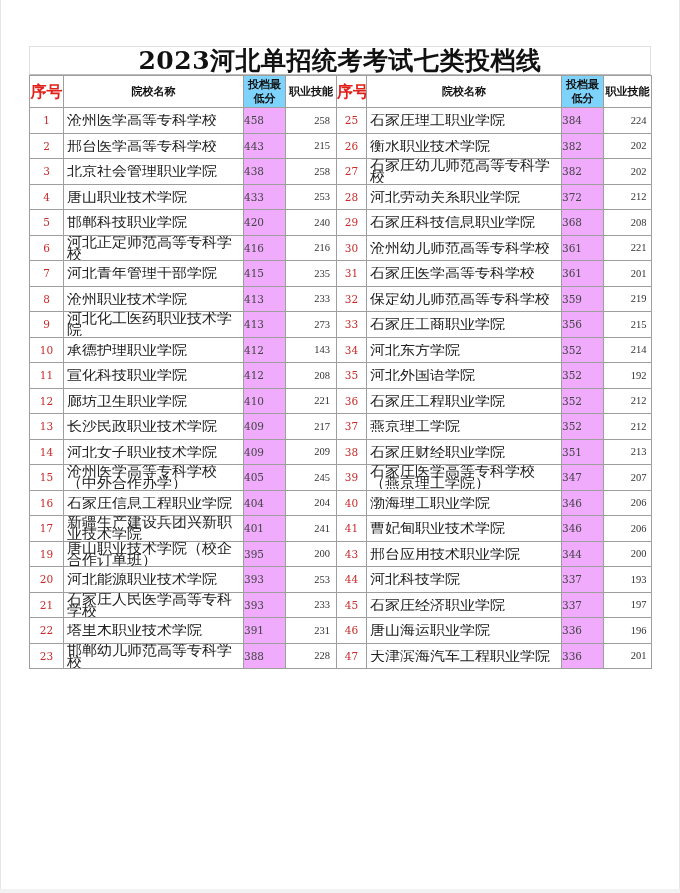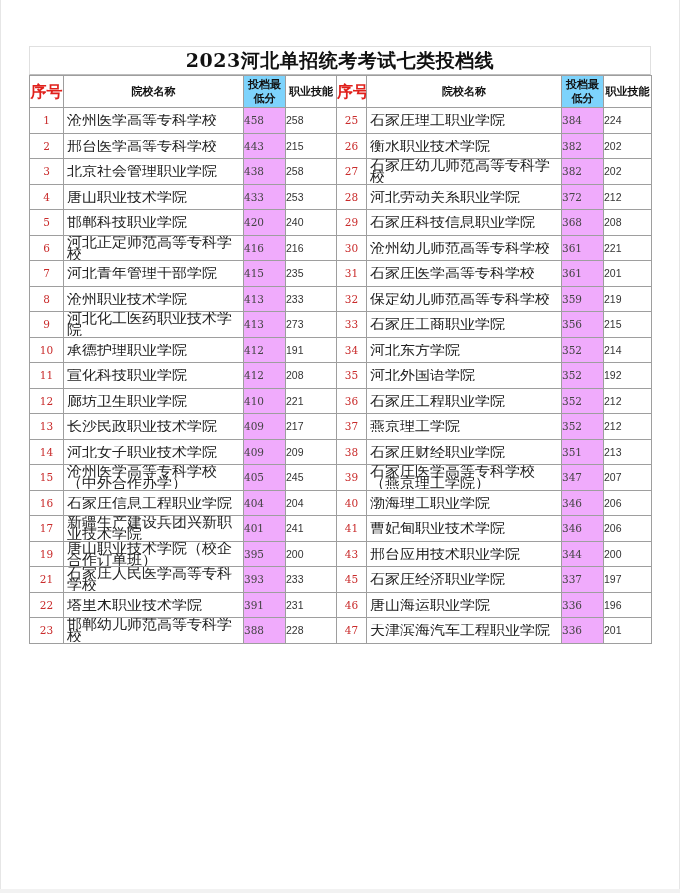--- a/index.html
+++ b/index.html
@@ -8,36 +8,36 @@
     font-family:"DejaVu Sans", "Liberation Sans", sans-serif;
   }
   .page-edge-l { position:absolute; left:0; top:0; width:1px; height:893px; background:#e6e6e6; }
   .page-edge-r { position:absolute; right:0; top:0; width:1px; height:893px; background:#e6e6e6; }
   .page-bottom { position:absolute; left:0; bottom:0; width:680px; height:4px; background:#f2f2f2; }
 
   .sheet { position:absolute; left:29px; top:46px; width:622px; }
   .title {
     height:27px; border:1px solid #e0e0e0; border-bottom:1px solid #bdbdbd;
     text-align:center; font-family:"DejaVu Serif","Liberation Serif",serif; font-weight:bold;
-    font-size:19px; line-height:27px; color:#111; letter-spacing:0.5px;
+    font-size:25px; line-height:27px; color:#111; letter-spacing:0.5px;
   }
   table { border-collapse:collapse; table-layout:fixed; width:622px; }
   td, th { border:1px solid #9e9e9e; padding:0; overflow:hidden; white-space:nowrap; }
   th {
     height:31px; font-size:11px; font-weight:bold; color:#111; text-align:center;
     line-height:14px;
   }
   th.red { color:#e0201b; font-size:16px; }
   th.score { background:#7dd3fc; }
   td { height:24.5px; font-size:10.5px; }
   td.idx { text-align:center; color:#c92b2b; font-family:"DejaVu Serif","Liberation Serif",serif; }
   td.name { text-align:left; padding-left:3px; color:#222; font-size:15px; line-height:12px; white-space:normal; }
   td.name .clip { display:block; max-height:24px; overflow:hidden; }
   td.score { background:#f0abfc; text-align:left; color:#444; font-family:"DejaVu Serif","Liberation Serif",serif; }
-  td.skill { text-align:left; color:#333; font-family:Liberation Sans, sans-serif; }
+  td.skill { text-align:center; color:#333; font-family:Liberation Serif, serif;padding-left:22px; }
   table { border:1px solid #888; }
 </style>
 </head>
 <body>
 
 <div class="page-edge-l"></div>
 <div class="page-edge-r"></div>
 <div class="page-bottom"></div>
 
 <div class="sheet">
@@ -191,21 +191,21 @@
           </td>
           <td class="score">356</td>
           <td class="skill">215</td>
         </tr>
         <tr>
           <td class="idx">10</td>
           <td class="name">
             <span class="clip">承德护理职业学院</span>
           </td>
           <td class="score">412</td>
-          <td class="skill">191</td>
+          <td class="skill">143</td>
           <td class="idx">34</td>
           <td class="name">
             <span class="clip">河北东方学院</span>
           </td>
           <td class="score">352</td>
           <td class="skill">214</td>
         </tr>
         <tr>
           <td class="idx">11</td>
           <td class="name">
@@ -310,20 +310,34 @@
             <span class="clip">唐山职业技术学院（校企合作订单班）</span>
           </td>
           <td class="score">395</td>
           <td class="skill">200</td>
           <td class="idx">43</td>
           <td class="name">
             <span class="clip">邢台应用技术职业学院</span>
           </td>
           <td class="score">344</td>
           <td class="skill">200</td>
+        </tr>
+        <tr>
+          <td class="idx">20</td>
+          <td class="name">
+            <span class="clip">河北能源职业技术学院</span>
+          </td>
+          <td class="score">393</td>
+          <td class="skill">253</td>
+          <td class="idx">44</td>
+          <td class="name">
+            <span class="clip">河北科技学院</span>
+          </td>
+          <td class="score">337</td>
+          <td class="skill">193</td>
         </tr>
         <tr>
           <td class="idx">21</td>
           <td class="name">
             <span class="clip">石家庄人民医学高等专科学校</span>
           </td>
           <td class="score">393</td>
           <td class="skill">233</td>
           <td class="idx">45</td>
           <td class="name">

